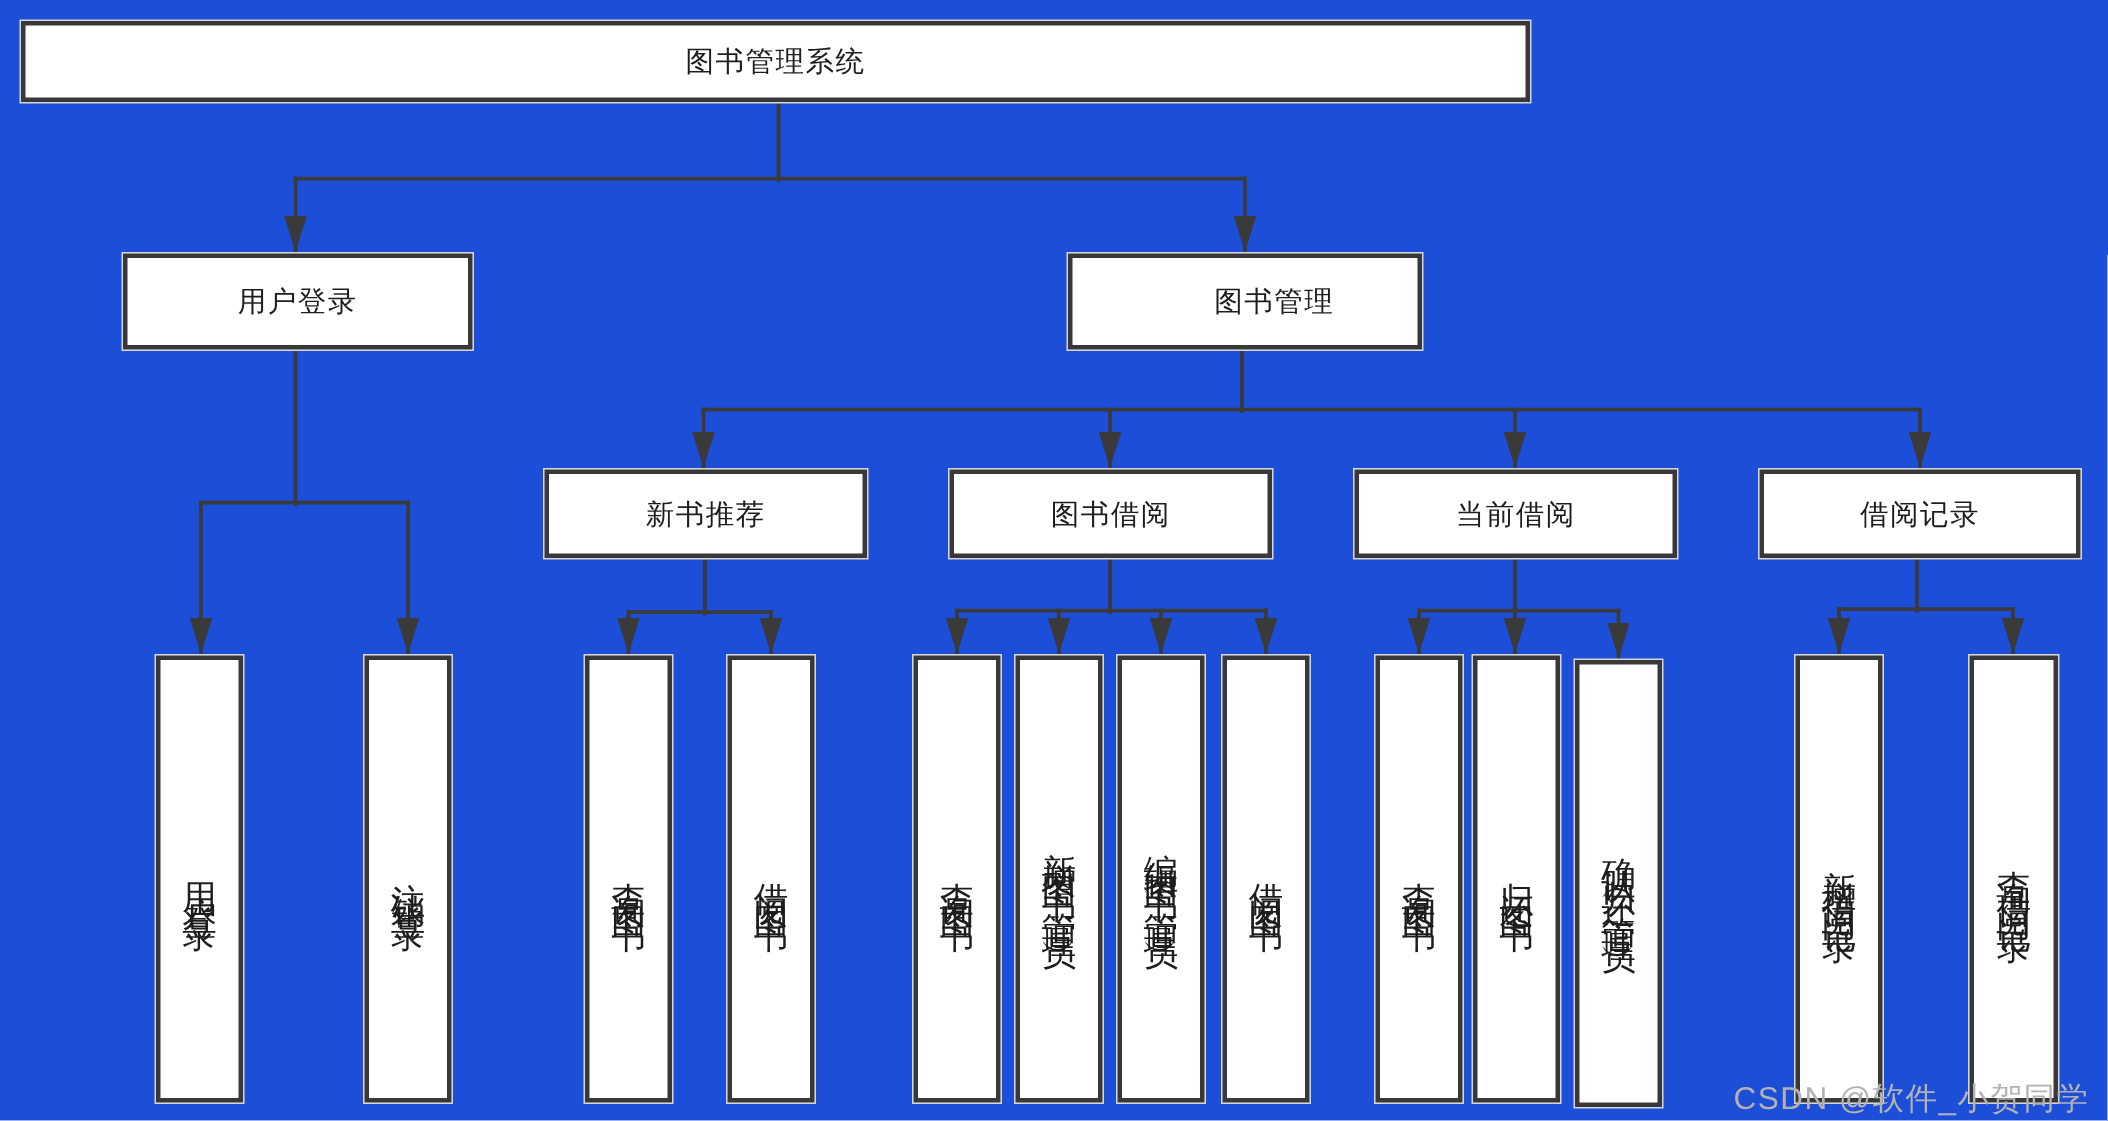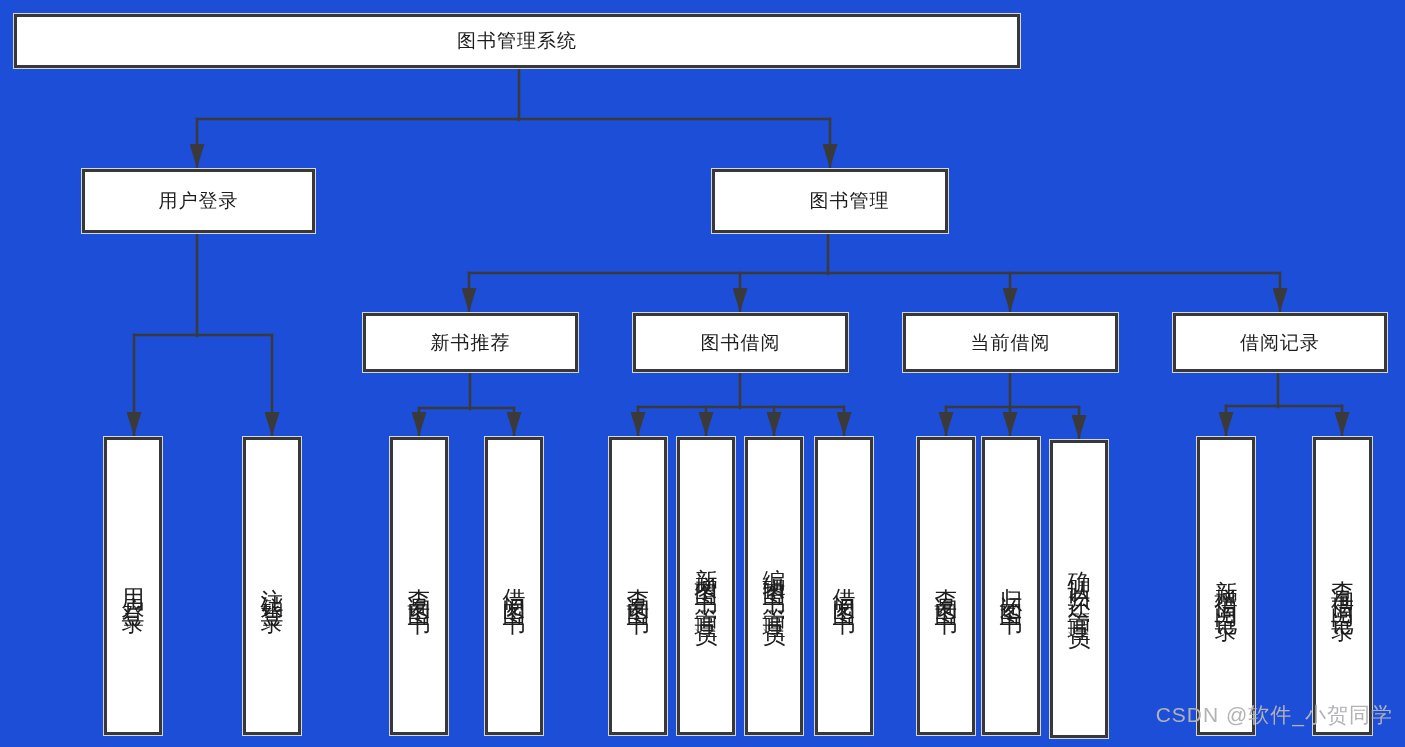--- a/index.html
+++ b/index.html
@@ -15,21 +15,21 @@
     box-sizing:border-box;display:flex;align-items:center;justify-content:center;
     color:#1d1d1d;box-shadow:0 0 0 1px #d6d6d6;
   }
   .hnode{font-size:19px;letter-spacing:1px;white-space:nowrap;}
   .vnode{font-size:23px;}
   .vnode .vtext{
     writing-mode:vertical-lr;text-orientation:mixed;
     letter-spacing:8px;line-height:1;white-space:nowrap;
   }
   .watermark{
-    position:absolute;right:12px;bottom:18px;z-index:3;
+    position:absolute;right:12px;bottom:1px;z-index:3;
     font-size:21px;color:#b2b2b5;letter-spacing:1px;white-space:nowrap;
   }
 </style>
 </head>
 <body>
 
 <div id="canvas">
 
   <svg id="wires" width="1405" height="747" viewBox="0 0 1405 747" aria-hidden="true">
     <defs>

